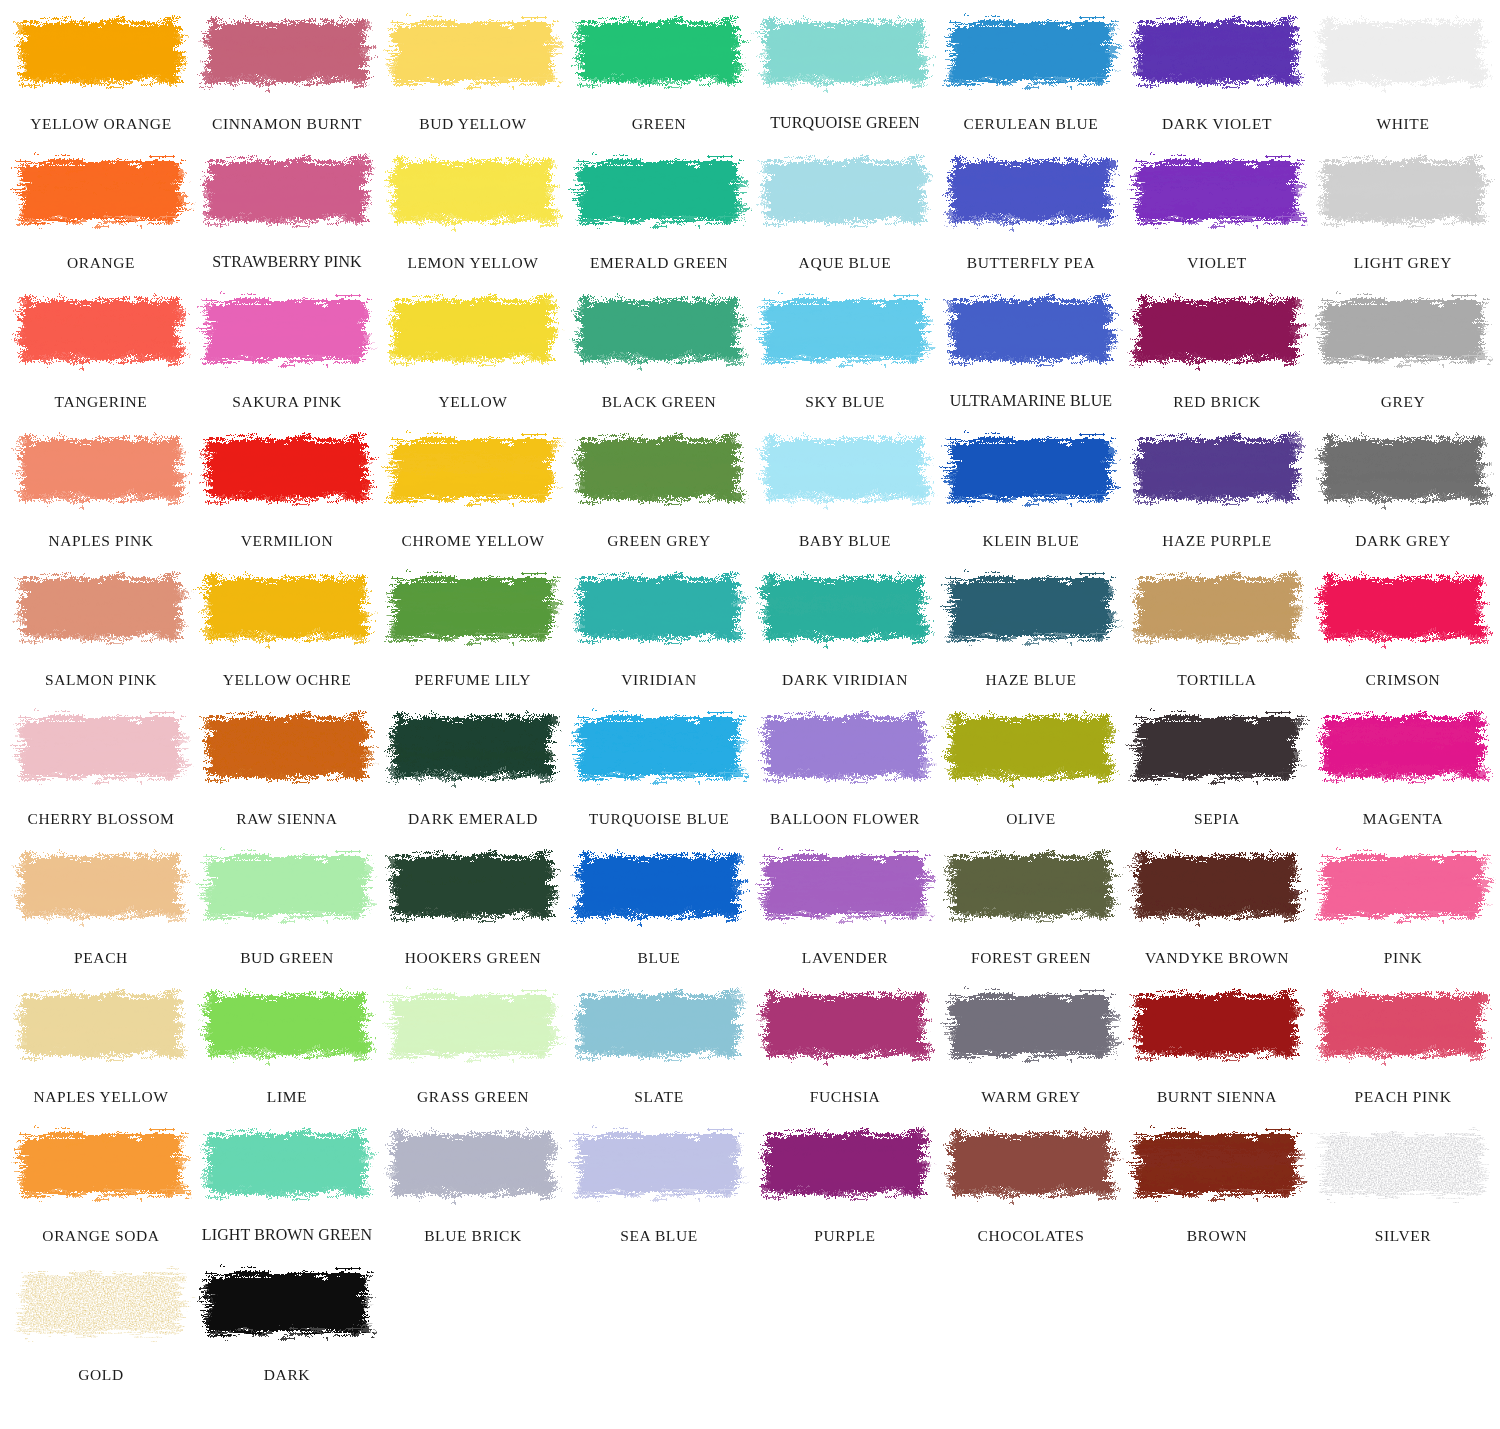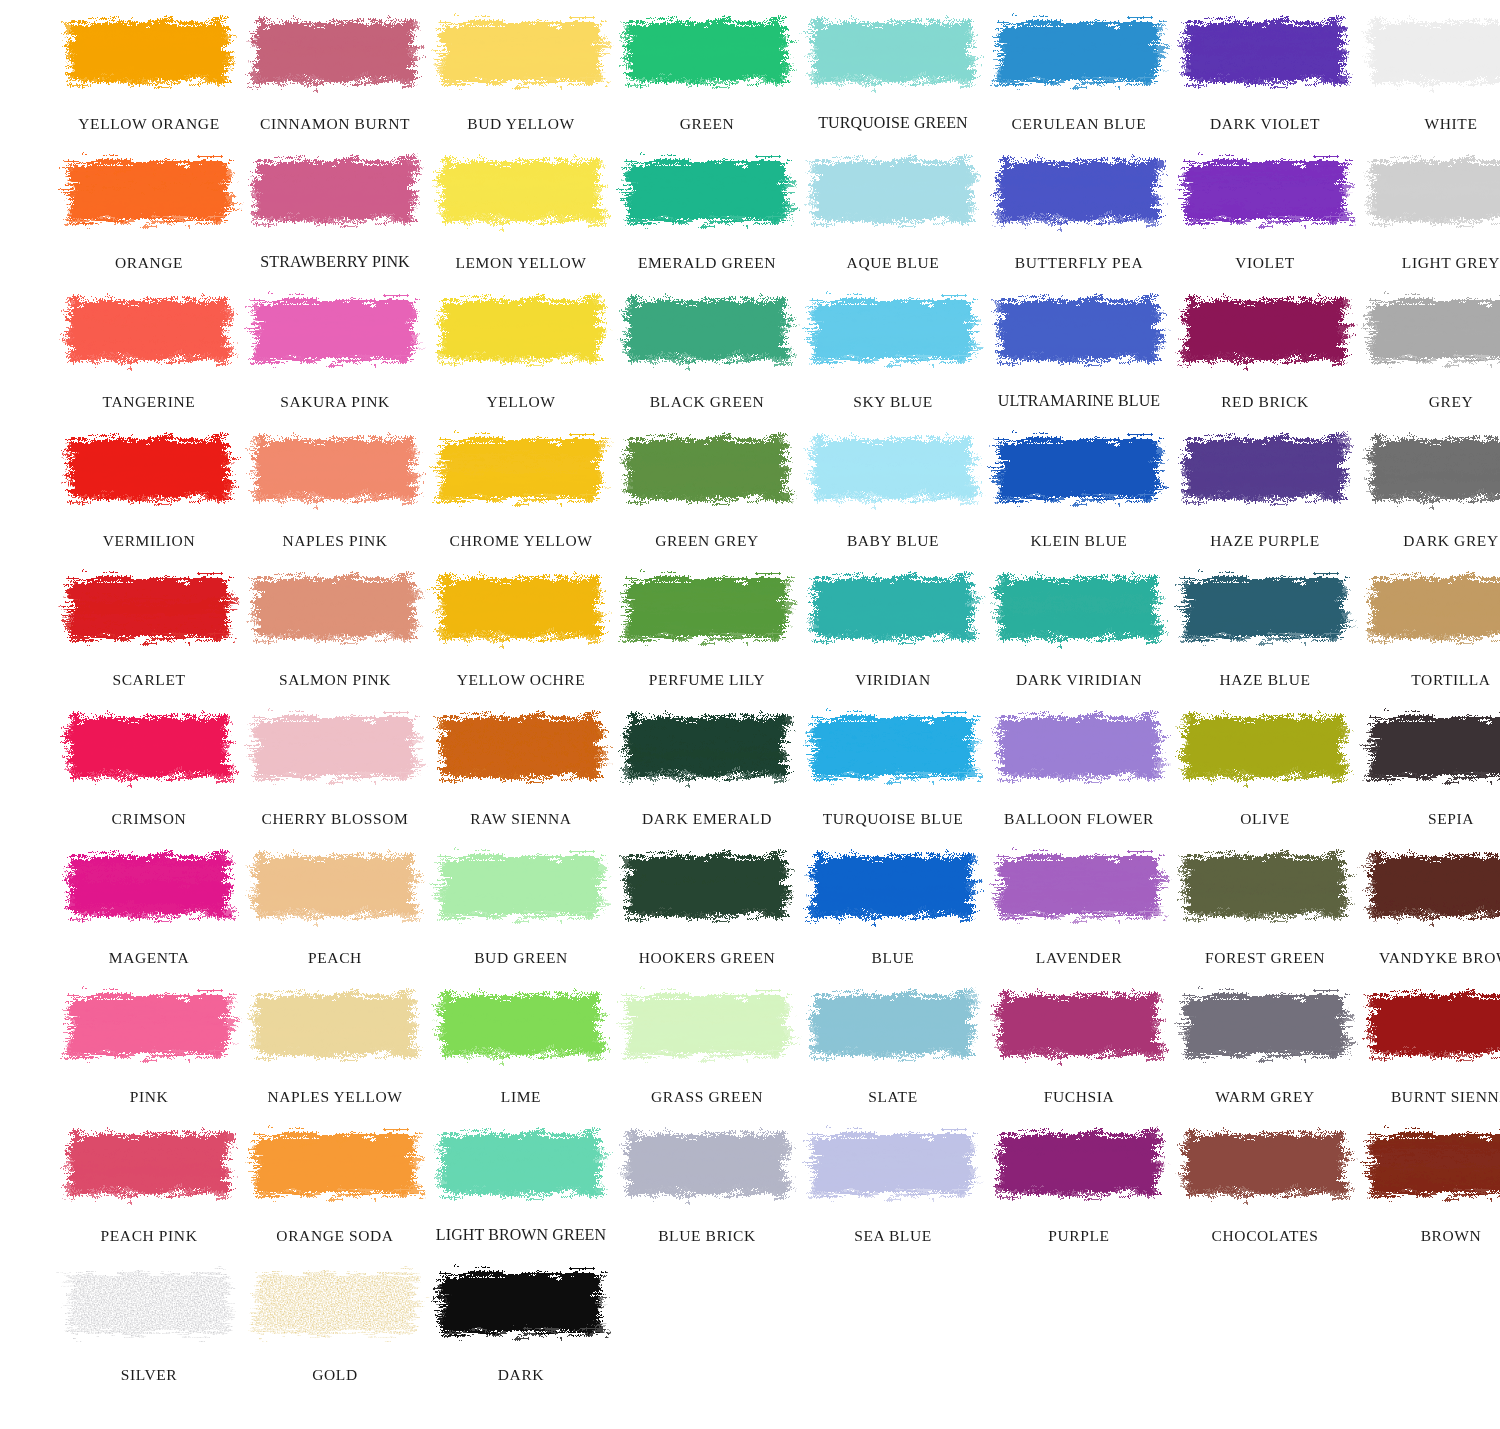--- a/index.html
+++ b/index.html
@@ -17,21 +17,20 @@
 
   #swatch-grid {
     display: grid;
     grid-template-columns: repeat(8, 186px);
     grid-auto-rows: 139px;
     column-gap: 0px;
     row-gap: 0px;
     padding-left: 8px;
     padding-top: 6px;
     box-sizing: border-box;
-    margin-left: 48px;
   }
 
   .swatch-cell {
     position: relative;
     width: 186px;
     height: 139px;
     display: flex;
     flex-direction: column;
     align-items: center;
     justify-content: flex-start;
@@ -508,54 +507,54 @@
             <rect x="1" y="55.4" width="160.4" height="11.3" fill="#AAAAAA" opacity="0.89"></rect>
             <rect x="7" y="63.7" width="160.4" height="11.3" fill="#AAAAAA" opacity="0.72"></rect>
           </g>
         </svg>
       </div>
       <div class="swatch-label">GREY</div>
     </div>
     <div class="swatch-cell">
       <div class="stroke-wrap">
         <svg class="stroke-svg" viewBox="0 0 168 88" preserveAspectRatio="none">
+          <g filter="url(#brushRough2)">
+            <rect x="6" y="14" width="156" height="58" fill="#F08A6E"></rect>
+            <rect x="1" y="14.0" width="160.4" height="11.3" fill="#F08A6E" opacity="0.72"></rect>
+            <rect x="7" y="22.3" width="160.4" height="11.3" fill="#F08A6E" opacity="0.83"></rect>
+            <rect x="4.5" y="30.6" width="158.4" height="11.3" fill="#F08A6E" opacity="0.94"></rect>
+            <rect x="2" y="38.9" width="159.6" height="11.3" fill="#F08A6E" opacity="0.78"></rect>
+            <rect x="8" y="47.1" width="161.2" height="11.3" fill="#F08A6E" opacity="0.89"></rect>
+            <rect x="5.5" y="55.4" width="159.2" height="11.3" fill="#F08A6E" opacity="0.72"></rect>
+            <rect x="3" y="63.7" width="158.8" height="11.3" fill="#F08A6E" opacity="0.83"></rect>
+          </g>
+        </svg>
+      </div>
+      <div class="swatch-label">NAPLES PINK</div>
+    </div>
+    <div class="swatch-cell">
+      <div class="stroke-wrap">
+        <svg class="stroke-svg" viewBox="0 0 168 88" preserveAspectRatio="none">
           <g filter="url(#brushRough)">
             <rect x="6" y="14" width="156" height="58" fill="#EA1C13"></rect>
             <rect x="3" y="14.0" width="158.8" height="11.3" fill="#EA1C13" opacity="0.94"></rect>
             <rect x="0.5" y="22.3" width="160.8" height="11.3" fill="#EA1C13" opacity="0.78"></rect>
             <rect x="6.5" y="30.6" width="160" height="11.3" fill="#EA1C13" opacity="0.89"></rect>
             <rect x="4" y="38.9" width="158" height="11.3" fill="#EA1C13" opacity="0.72"></rect>
             <rect x="1.5" y="47.1" width="160" height="11.3" fill="#EA1C13" opacity="0.83"></rect>
             <rect x="7.5" y="55.4" width="160.8" height="11.3" fill="#EA1C13" opacity="0.94"></rect>
             <rect x="5" y="63.7" width="158.8" height="11.3" fill="#EA1C13" opacity="0.78"></rect>
           </g>
         </svg>
       </div>
       <div class="swatch-label">VERMILION</div>
     </div>
     <div class="swatch-cell">
       <div class="stroke-wrap">
         <svg class="stroke-svg" viewBox="0 0 168 88" preserveAspectRatio="none">
-          <g filter="url(#brushRough2)">
-            <rect x="6" y="14" width="156" height="58" fill="#F08A6E"></rect>
-            <rect x="1" y="14.0" width="160.4" height="11.3" fill="#F08A6E" opacity="0.72"></rect>
-            <rect x="7" y="22.3" width="160.4" height="11.3" fill="#F08A6E" opacity="0.83"></rect>
-            <rect x="4.5" y="30.6" width="158.4" height="11.3" fill="#F08A6E" opacity="0.94"></rect>
-            <rect x="2" y="38.9" width="159.6" height="11.3" fill="#F08A6E" opacity="0.78"></rect>
-            <rect x="8" y="47.1" width="161.2" height="11.3" fill="#F08A6E" opacity="0.89"></rect>
-            <rect x="5.5" y="55.4" width="159.2" height="11.3" fill="#F08A6E" opacity="0.72"></rect>
-            <rect x="3" y="63.7" width="158.8" height="11.3" fill="#F08A6E" opacity="0.83"></rect>
-          </g>
-        </svg>
-      </div>
-      <div class="swatch-label">NAPLES PINK</div>
-    </div>
-    <div class="swatch-cell">
-      <div class="stroke-wrap">
-        <svg class="stroke-svg" viewBox="0 0 168 88" preserveAspectRatio="none">
           <g filter="url(#brushRough3)">
             <rect x="6" y="14" width="156" height="58" fill="#F4C21A"></rect>
             <rect x="7.5" y="14.0" width="160.8" height="11.3" fill="#F4C21A" opacity="0.78"></rect>
             <rect x="5" y="22.3" width="158.8" height="11.3" fill="#F4C21A" opacity="0.89"></rect>
             <rect x="2.5" y="30.6" width="159.2" height="11.3" fill="#F4C21A" opacity="0.72"></rect>
             <rect x="0" y="38.9" width="161.2" height="11.3" fill="#F4C21A" opacity="0.83"></rect>
             <rect x="6" y="47.1" width="159.6" height="11.3" fill="#F4C21A" opacity="0.94"></rect>
             <rect x="3.5" y="55.4" width="158.4" height="11.3" fill="#F4C21A" opacity="0.78"></rect>
             <rect x="1" y="63.7" width="160.4" height="11.3" fill="#F4C21A" opacity="0.89"></rect>
           </g>
@@ -640,37 +639,20 @@
             <rect x="3.5" y="22.3" width="158.4" height="11.3" fill="#6F6F6F" opacity="0.89"></rect>
             <rect x="1" y="30.6" width="160.4" height="11.3" fill="#6F6F6F" opacity="0.72"></rect>
             <rect x="7" y="38.9" width="160.4" height="11.3" fill="#6F6F6F" opacity="0.83"></rect>
             <rect x="4.5" y="47.1" width="158.4" height="11.3" fill="#6F6F6F" opacity="0.94"></rect>
             <rect x="2" y="55.4" width="159.6" height="11.3" fill="#6F6F6F" opacity="0.78"></rect>
             <rect x="8" y="63.7" width="161.2" height="11.3" fill="#6F6F6F" opacity="0.89"></rect>
           </g>
         </svg>
       </div>
       <div class="swatch-label">DARK GREY</div>
-    </div>
-    <div class="swatch-cell">
-      <div class="stroke-wrap">
-        <svg class="stroke-svg" viewBox="0 0 168 88" preserveAspectRatio="none">
-          <g filter="url(#brushRough3)">
-            <rect x="6" y="14" width="156" height="58" fill="#D91D20"></rect>
-            <rect x="4" y="14.0" width="158" height="11.3" fill="#D91D20" opacity="0.83"></rect>
-            <rect x="1.5" y="22.3" width="160" height="11.3" fill="#D91D20" opacity="0.94"></rect>
-            <rect x="7.5" y="30.6" width="160.8" height="11.3" fill="#D91D20" opacity="0.78"></rect>
-            <rect x="5" y="38.9" width="158.8" height="11.3" fill="#D91D20" opacity="0.89"></rect>
-            <rect x="2.5" y="47.1" width="159.2" height="11.3" fill="#D91D20" opacity="0.72"></rect>
-            <rect x="0" y="55.4" width="161.2" height="11.3" fill="#D91D20" opacity="0.83"></rect>
-            <rect x="6" y="63.7" width="159.6" height="11.3" fill="#D91D20" opacity="0.94"></rect>
-          </g>
-        </svg>
-      </div>
-      <div class="swatch-label">SCARLET</div>
     </div>
     <div class="swatch-cell">
       <div class="stroke-wrap">
         <svg class="stroke-svg" viewBox="0 0 168 88" preserveAspectRatio="none">
           <g filter="url(#brushRough)">
             <rect x="6" y="14" width="156" height="58" fill="#DD9278"></rect>
             <rect x="2" y="14.0" width="159.6" height="11.3" fill="#DD9278" opacity="0.89"></rect>
             <rect x="8" y="22.3" width="161.2" height="11.3" fill="#DD9278" opacity="0.72"></rect>
             <rect x="5.5" y="30.6" width="159.2" height="11.3" fill="#DD9278" opacity="0.83"></rect>
             <rect x="3" y="38.9" width="158.8" height="11.3" fill="#DD9278" opacity="0.94"></rect>

